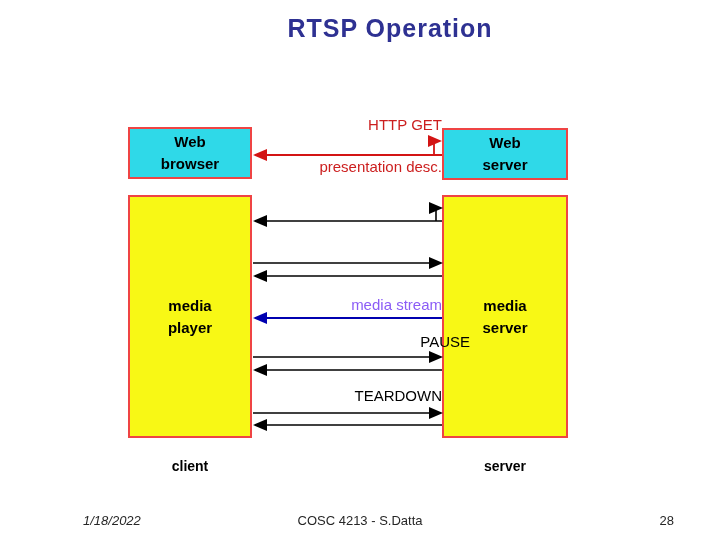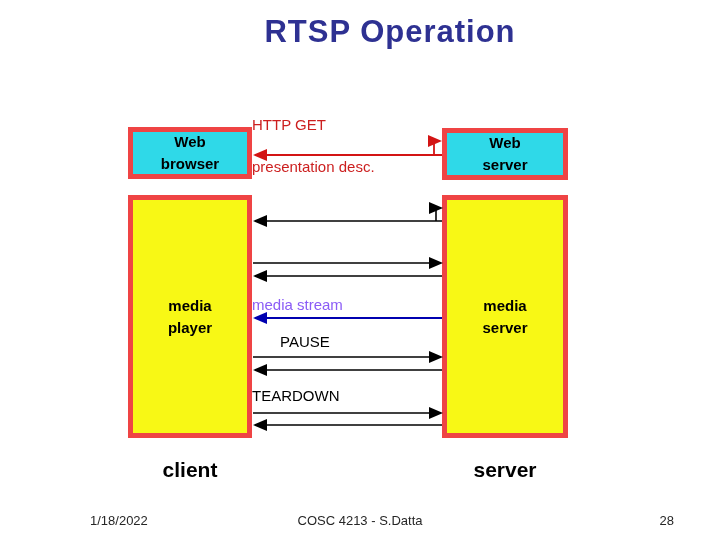--- a/index.html
+++ b/index.html
@@ -14,28 +14,28 @@
     background: #ffffff;
     overflow: hidden;
     font-family: "Liberation Sans", sans-serif;
   }
   .title {
     position: absolute;
     left: 60px;
     right: 0;
     top: 14px;
     text-align: center;
-    font-size: 31px;
+    font-size: 25px;
     font-weight: bold;
     letter-spacing: 1px;
     color: #2e3192;
   }
   .node-box {
     position: absolute;
-    border: 5px solid #ef4444;
+    border: 2px solid #ef4444;
     box-sizing: border-box;
     display: flex;
     align-items: center;
     justify-content: center;
     text-align: center;
     font-size: 15px;
     font-weight: bold;
     color: #000000;
     line-height: 1.45;
     white-space: pre-line;
@@ -43,56 +43,56 @@
   .cyan { background: #2fd9e8; }
   .yellow { background: #f8f815; align-items: center; }
   #web-browser-box { left: 128px; top: 127px; width: 124px; height: 52px; }
   #web-server-box  { left: 442px; top: 128px; width: 126px; height: 52px; }
   #media-player-box{ left: 128px; top: 195px; width: 124px; height: 243px; }
   #media-server-box{ left: 442px; top: 195px; width: 126px; height: 243px; }
   .msg-label {
     position: absolute;
     left: 252px;
     width: 190px;
-    text-align: left;
+    text-align: right;
     font-size: 15px;
     color: #000000;
     white-space: nowrap;
   }
   .msg-red  { color: #cc1f1f; }
   .msg-blue { color: #8b5cf6; }
   #http-get-label          { top: 116px; }
   #presentation-desc-label { top: 158px; }
   #setup-label             { top: 187px; }
   #play-label              { top: 240px; }
   #media-stream-label      { top: 296px; }
   #pause-label             { top: 333px; margin-left: 28px; }
   #teardown-label          { top: 387px; }
   .role-label {
     position: absolute;
     text-align: center;
-    font-size: 21px;
+    font-size: 14px;
     font-weight: bold;
     color: #000000;
   }
   #client-label { left: 128px; width: 124px; top: 458px; }
   #server-label { left: 442px; width: 126px; top: 458px; }
   #arrows-svg {
     position: absolute;
     left: 0; top: 0;
     width: 720px; height: 540px;
     pointer-events: none;
   }
   .footer-item {
     position: absolute;
     top: 513px;
     font-size: 13px;
     color: #262626;
   }
-  #footer-date   { left: 90px; }
+  #footer-date   { left: 83px; font-style: italic; }
   #footer-course { left: 0; right: 0; text-align: center; }
   #footer-page   { right: 46px; text-align: center; }
 </style>
 </head>
 <body>
 
 <div id="slide">
 
   <div class="title">RTSP Operation</div>
 

